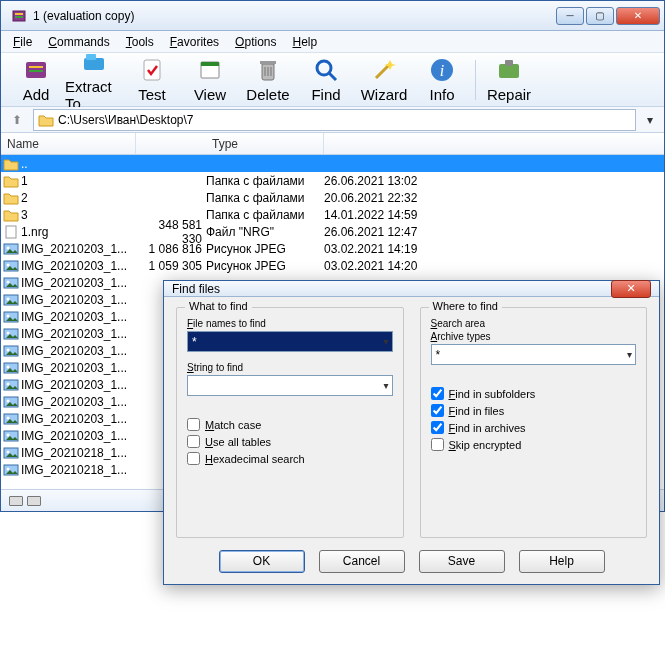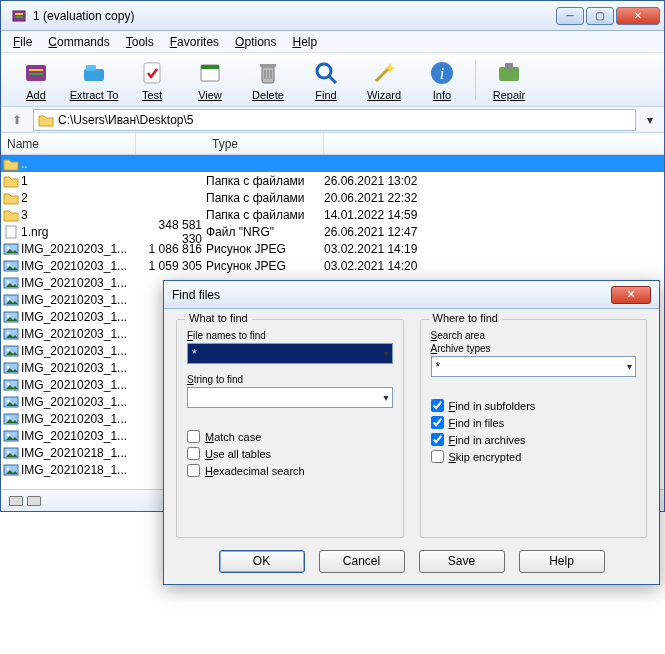--- a/index.html
+++ b/index.html
@@ -14,21 +14,21 @@
 .winbtn { width: 28px; height: 18px; border: 1px solid #5a7fae; border-radius: 3px; display: flex; align-items: center; justify-content: center; background: linear-gradient(#eaf2fc,#bfd6f0); font-size: 10px; color: #2b2b2b; }
 .winbtn.close { background: linear-gradient(#f08b7c,#d14128); color: #fff; width: 44px; }
 
 .menubar { height: 22px; display: flex; align-items: center; padding: 0 6px; gap: 4px; background: #f4f8fc; border-bottom: 1px solid #d8e2ee; }
 .menubar span { padding: 2px 6px; text-decoration: underline; text-decoration-color: transparent; cursor: default; }
 .menubar span::first-letter { text-decoration: underline; }
 
 .toolbar { height: 54px; display: flex; align-items: center; padding: 2px 6px; background: linear-gradient(#fdfefe,#e5eef9); border-bottom: 1px solid #c4d3e6; gap: 0; }
 .tbtn { width: 58px; height: 50px; display: flex; flex-direction: column; align-items: center; justify-content: center; gap: 2px; cursor: default; border-radius: 3px; }
 .tbtn .ic { width: 28px; height: 28px; display: flex; align-items: center; justify-content: center; }
-.tbtn .lbl { font-size: 11px; text-decoration: underline; }
+.tbtn .lbl { font-size: 15px; }
 .tsep { width: 1px; height: 40px; background: #c4d3e6; margin: 0 4px; }
 
 .pathbar { height: 26px; display: flex; align-items: center; padding: 2px 6px; background: #f4f8fc; border-bottom: 1px solid #c4d3e6; gap: 6px; }
 .pathbar .up { width: 20px; height: 20px; display: flex; align-items: center; justify-content: center; color: #888; }
 .pathbar .pathbox { flex: 1; height: 22px; border: 1px solid #a9bcd4; background: #fff; display: flex; align-items: center; padding: 0 4px; gap: 4px; }
 .pathbar .dd { width: 16px; text-align: center; color: #333; }
 
 .listhdr { height: 22px; display: flex; background: linear-gradient(#fff,#f0f4fa); border-bottom: 1px solid #c4d3e6; }
 .listhdr .col { border-right: 1px solid #d8e2ee; padding: 3px 6px; font-size: 12px; color: #333; display: flex; align-items: center; }
 .col-name { width: 135px; }
@@ -44,21 +44,21 @@
 .row .c-size { width: 70px; text-align: right; padding-right: 4px; }
 .row .c-type { width: 118px; }
 .row .c-mod { width: 130px; }
 
 .statusbar { height: 22px; background: linear-gradient(#f6fafe,#e5eef9); border-top: 1px solid #c4d3e6; display: flex; align-items: center; padding: 0 8px; justify-content: space-between; font-size: 11px; }
 .statusbar .sicons { display: flex; gap: 4px; }
 .statusbar .sic { width: 14px; height: 10px; border: 1px solid #777; border-radius: 1px; background: #ddd; }
 
 
 .dialog { position: absolute; left: 163px; top: 280px; width: 497px; height: 305px; border: 1px solid #2f5d9e; background: #f0f0f0; box-shadow: 0 4px 18px rgba(0,0,0,0.35); display: flex; flex-direction: column; }
-.dlg-title { height: 28px; background: linear-gradient(#f6fafe,#dde8f6); display: flex; align-items: center; padding: 0 8px; border-bottom: 1px solid #9db5d4; }
+.dlg-title { height: 16px; background: linear-gradient(#f6fafe,#dde8f6); display: flex; align-items: center; padding: 0 8px; border-bottom: 1px solid #9db5d4; }
 .dlg-title .t { flex: 1; font-size: 12px; }
 .dlg-title .x { width: 40px; height: 18px; border: 1px solid #8a2a1f; border-radius: 3px; background: linear-gradient(#f08b7c,#d14128); color: #fff; display: flex; align-items: center; justify-content: center; font-size: 11px; }
 
 .dlg-body { flex: 1; display: flex; padding: 10px 12px 6px; gap: 16px; }
 .group { flex: 1; border: 1px solid #c8c8c8; border-radius: 2px; padding: 10px 10px 8px; position: relative; }
 .group .gtitle { position: absolute; top: -8px; left: 8px; background: #f0f0f0; padding: 0 4px; font-size: 11px; }
 .flabel { font-size: 10px; margin-bottom: 2px; text-decoration: underline; text-decoration-color: transparent; }
 .flabel::first-letter { text-decoration: underline; }
 .combo { width: 100%; height: 21px; border: 1px solid #7f9db9; background: #fff; display: flex; align-items: center; padding: 0 16px 0 4px; position: relative; margin-bottom: 10px; font-size: 12px; }
 .combo::after { content: "▾"; position: absolute; right: 3px; color: #333; font-size: 10px; }
@@ -190,21 +190,21 @@
         <span class="lbl">Repair</span>
       </div>
   </div>
 
   <div class="pathbar">
     <div class="up">⬆</div>
     <div class="pathbox">
       <svg width="16" height="16">
           <path class="folder-ic" d="M1 4 h5 l2 2 h7 v8 h-14 z"></path>
         </svg>
-      <span>C:\Users\Иван\Desktop\5</span>
+      <span>C:\Users\Иван\Desktop\7</span>
     </div>
     <div class="dd">▾</div>
   </div>
 
   <div class="listhdr">
     <div class="col col-name">
         <span>Name</span> 
         <span style="margin-left:4px;color:#666"></span>
       </div>
     <div class="col col-size">Size</div>

